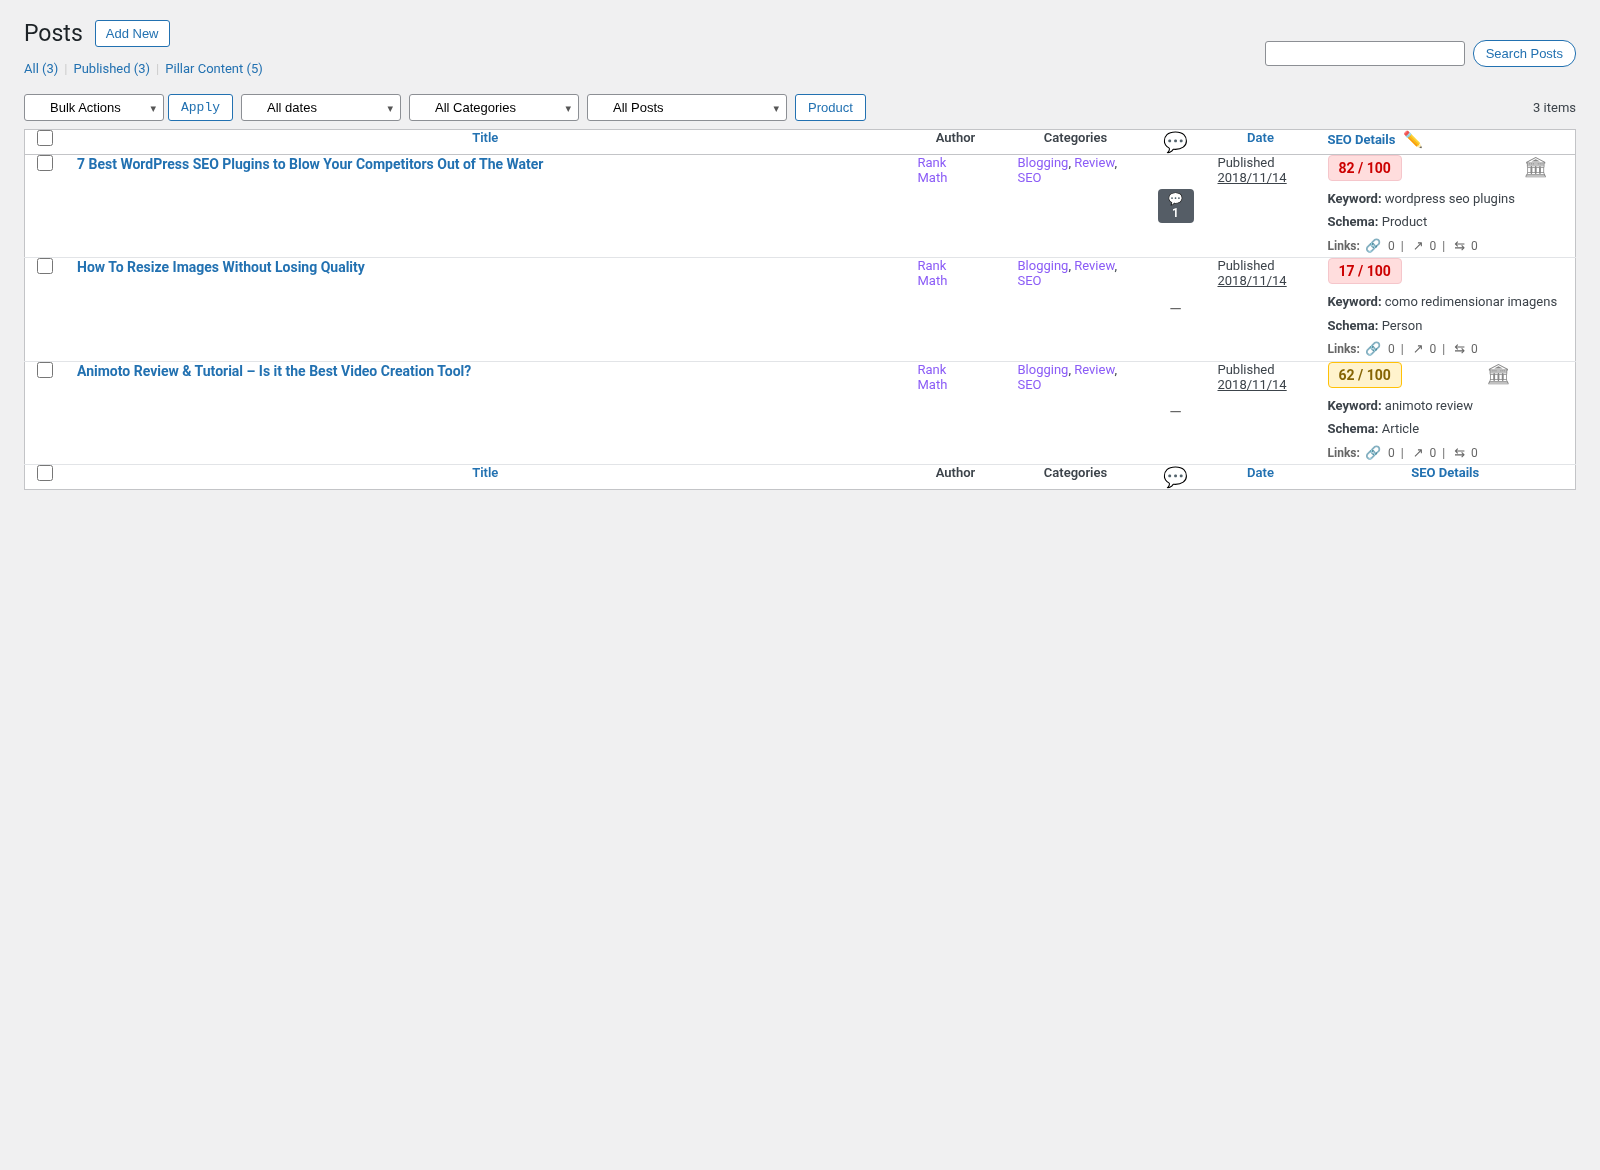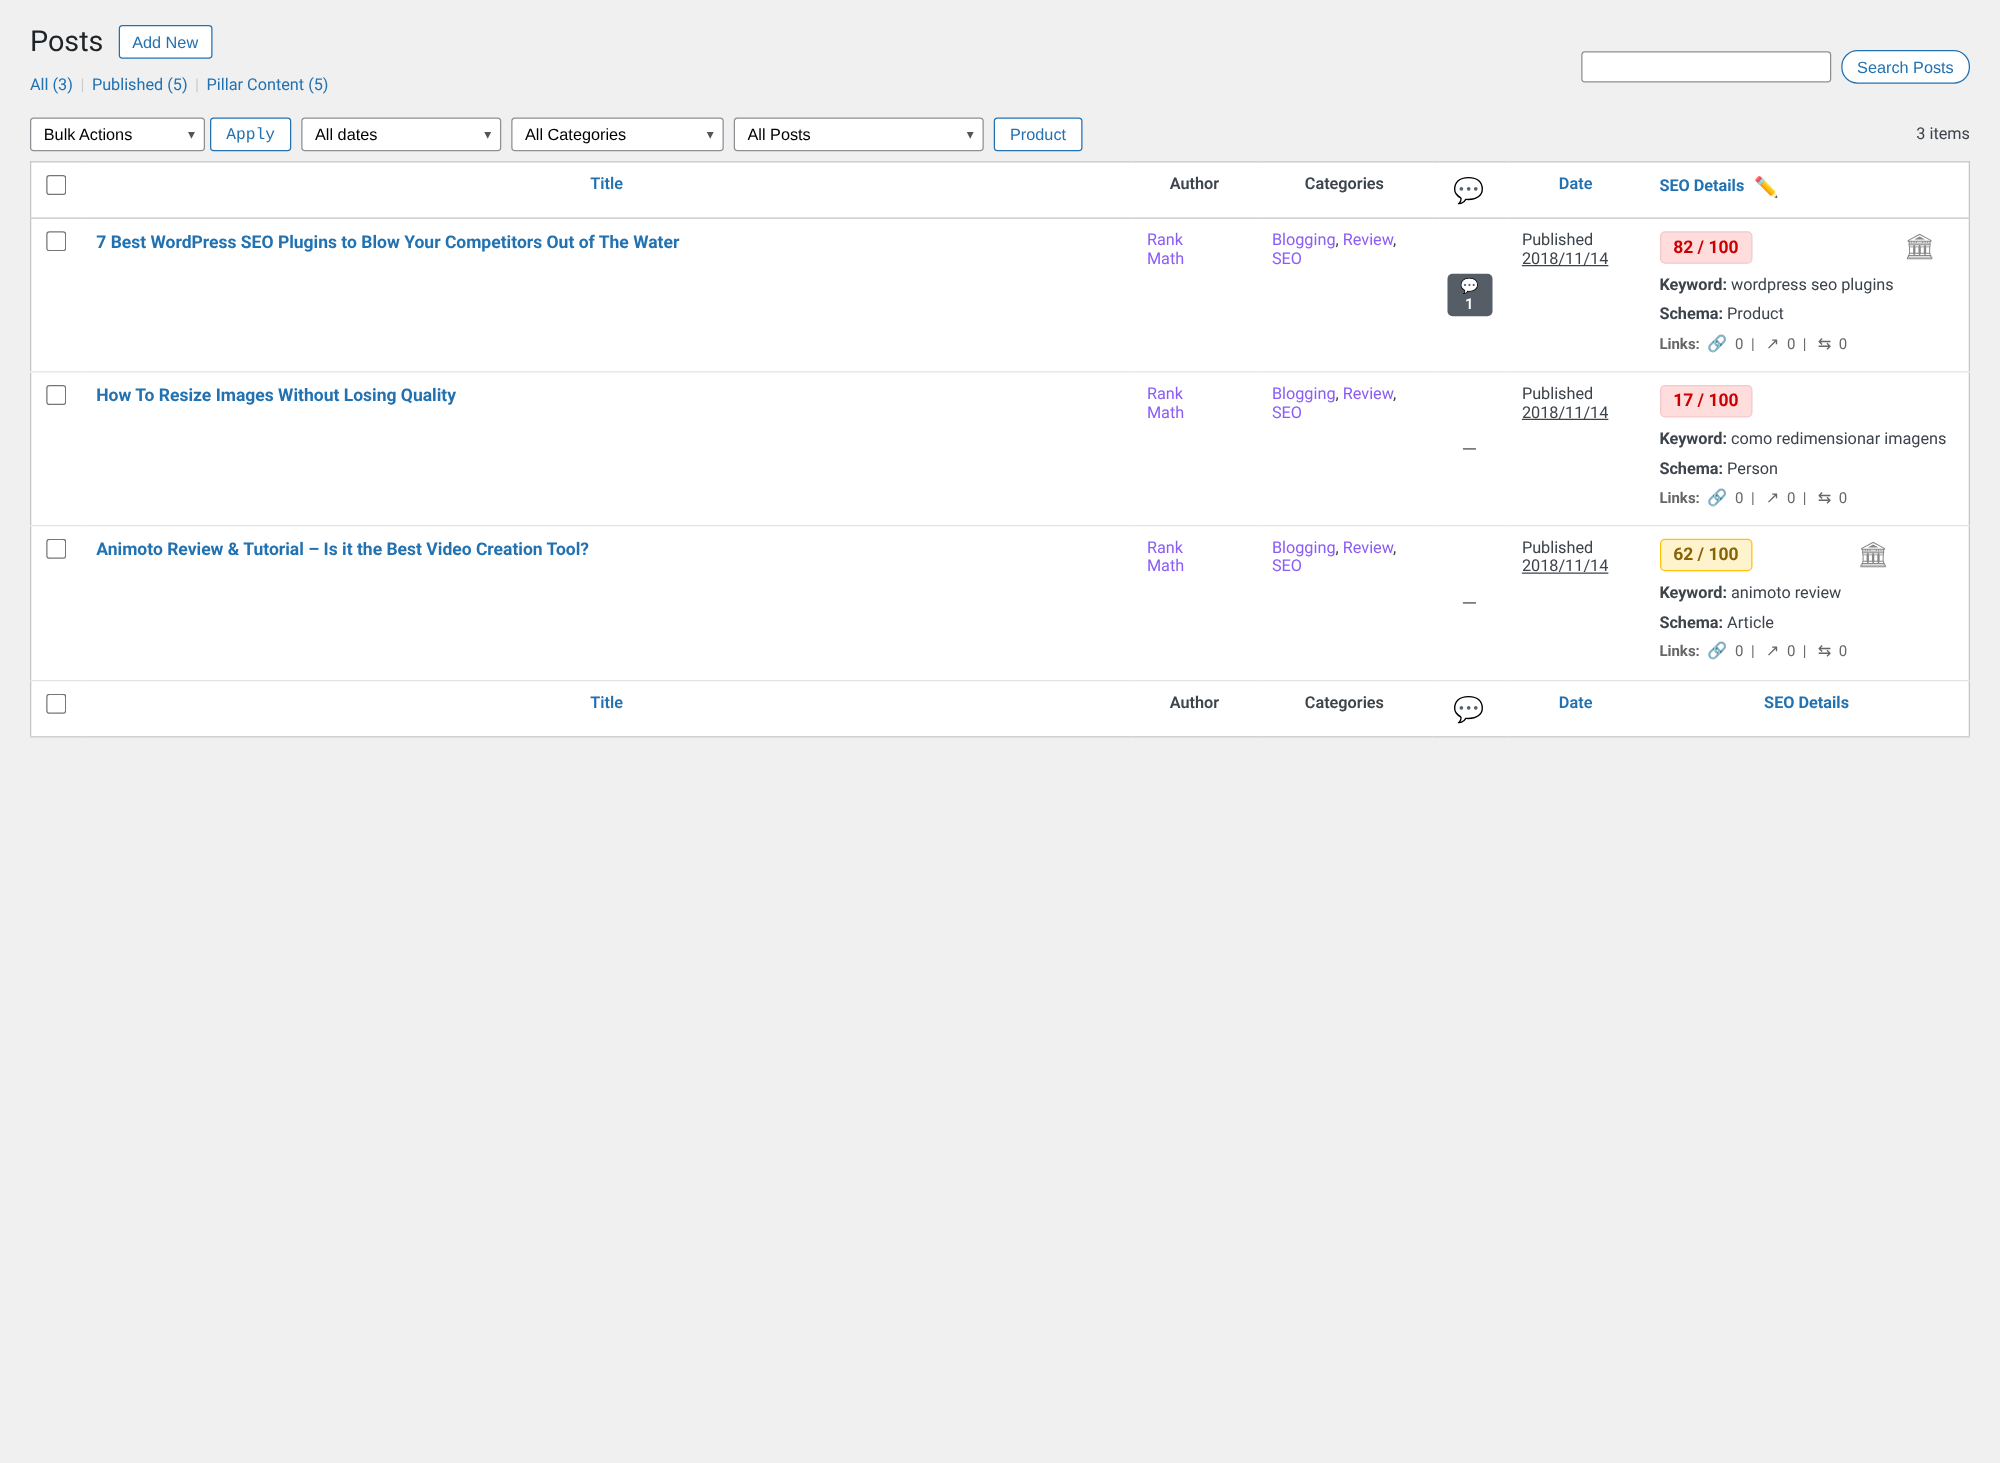--- a/index.html
+++ b/index.html
@@ -62,21 +62,21 @@
       color: #2271b1;
       padding: 5px 12px;
       font-size: 13px;
       cursor: pointer;
       border-radius: 13px;
       white-space: nowrap;
     }
     .bulk-actions-select {
       border: 1px solid #8c8f94;
       background: #fff;
-      padding: 5px 24px 5px 10px;
+      padding: 5px 24px 5px 25px;
       font-size: 13px;
       border-radius: 3px;
       appearance: none;
       -webkit-appearance: none;
       cursor: pointer;
       position: relative;
       min-width: 140px;
     }
     .select-wrapper {
       position: relative;
@@ -116,21 +116,21 @@
       color: #3c434a;
     }
     .main-table {
       width: 100%;
       border-collapse: collapse;
       background: #fff;
       border: 1px solid #c3c4c7;
       margin-top: 8px;
     }
     .main-table th, .main-table td {
-      padding: 10px 12px;
+      padding: 0 12px;
       border-bottom: 1px solid #e2e4e7;
       vertical-align: top;
     }
     .main-table th {
       font-weight: 600;
       font-size: 13px;
       background: #fff;
       white-space: nowrap;
     }
     .main-table thead tr th, .main-table tfoot tr th {
@@ -215,21 +215,21 @@
 
 <div class="page-header">
   <h1 class="page-title">Posts</h1>
   <button class="add-new-btn">Add New</button>
 </div>
 
 <div class="top-nav-row">
   <div class="subsubsub">
     <a href="#">All (3)</a>
     <span class="sep">|</span>
-    <a href="#">Published (5)</a>
+    <a href="#">Published (3)</a>
     <span class="sep">|</span>
     <a href="#">Pillar Content (5)</a>
   </div>
   <div class="search-area">
     <input type="text" class="search-input" placeholder="" style="">
     <button class="search-btn">Search Posts</button>
   </div>
 </div>
 
 <div class="toolbar-row">

